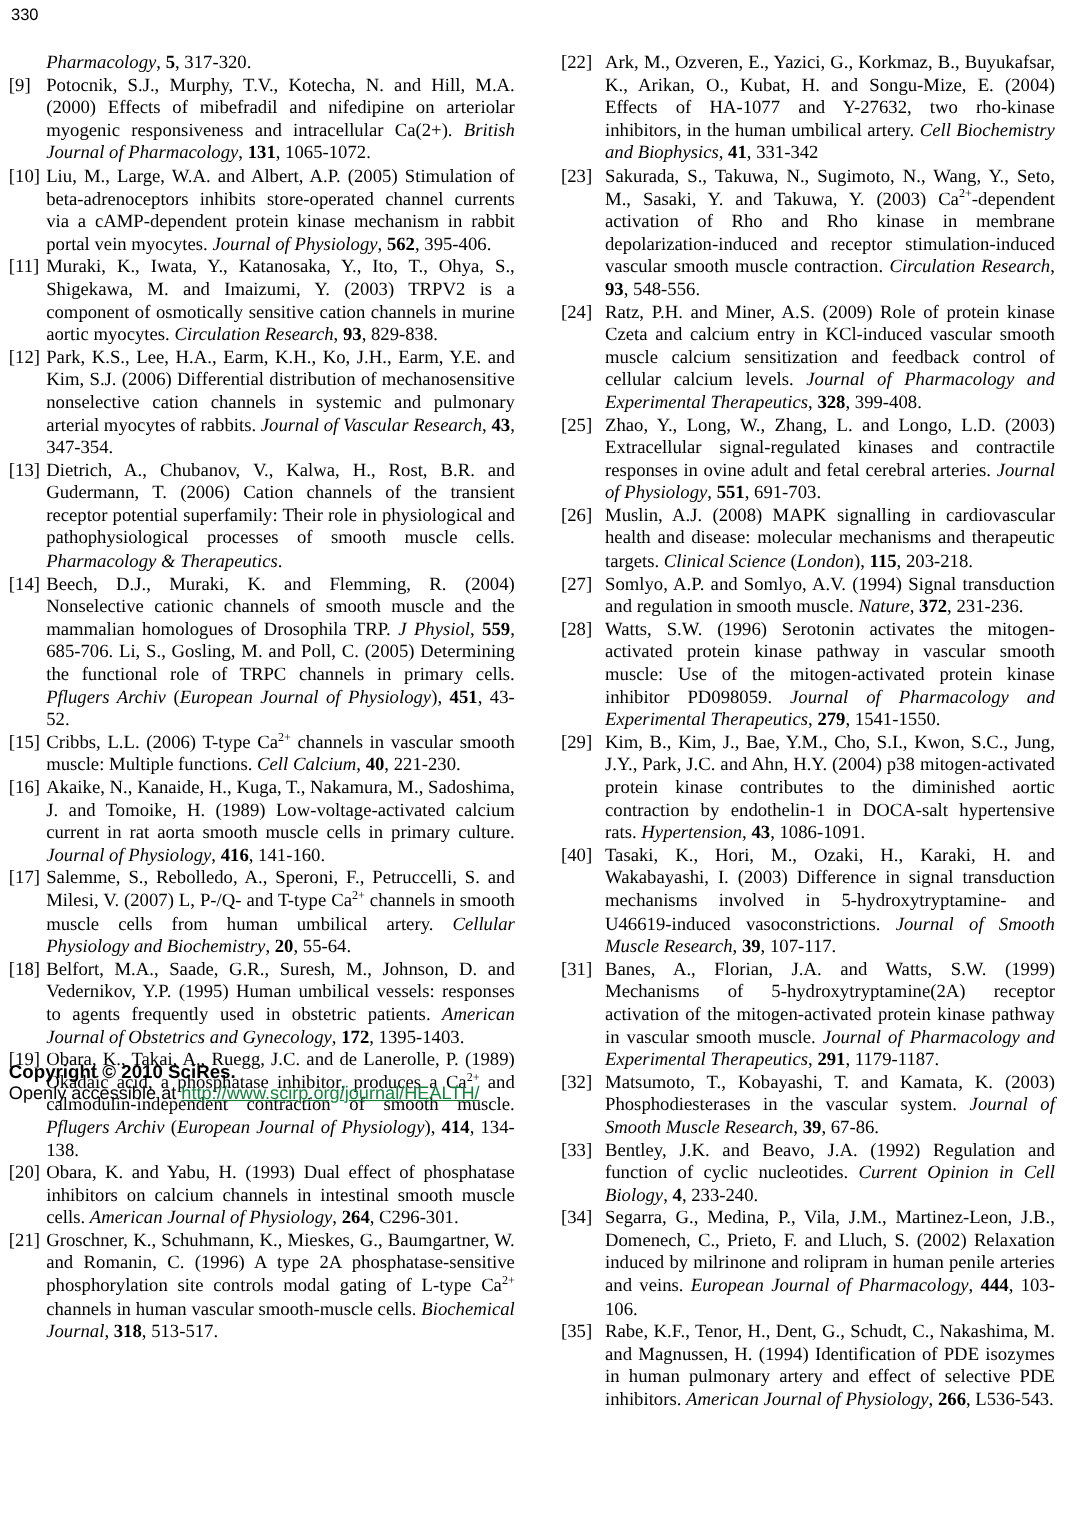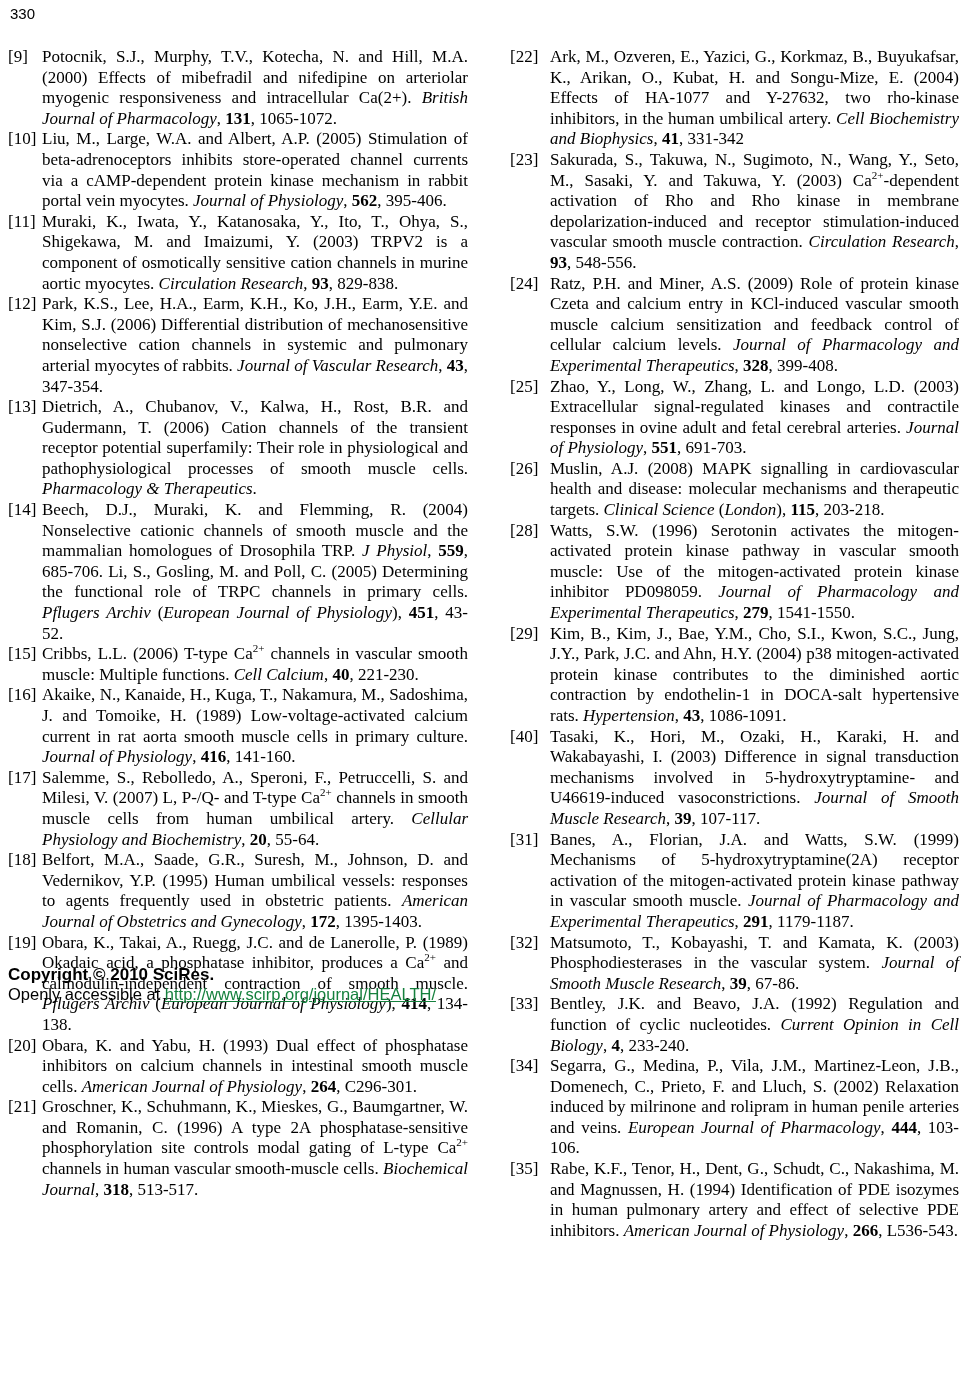--- a/index.html
+++ b/index.html
@@ -38,20 +38,24 @@
 <body>
 
 <div class="page">
 
   <div class="hdr">
     <span class="pgnum">330</span>
   </div>
 
   <div class="cols">
     <div class="col col-left">
+        <div class="ref-item">
+          <span class="ref-num"></span>
+          <div class="ref-text"><span class="seg-i">Pharmacology</span><span class="seg-n">, </span><span class="seg-b">5</span><span class="seg-n">, 317-320.</span></div>
+        </div>
         <div class="ref-item">
           <span class="ref-num">[9]</span>
           <div class="ref-text"><span class="seg-n">Potocnik, S.J., Murphy, T.V., Kotecha, N. and Hill, M.A. (2000) Effects of mibefradil and nifedipine on arteriolar myogenic responsiveness and intracellular Ca(2+). </span><span class="seg-i">British Journal of Pharmacology</span><span class="seg-n">, </span><span class="seg-b">131</span><span class="seg-n">, 1065-1072.</span></div>
         </div>
         <div class="ref-item">
           <span class="ref-num">[10]</span>
           <div class="ref-text"><span class="seg-n">Liu, M., Large, W.A. and Albert, A.P. (2005) Stimulation of beta-adrenoceptors inhibits store-operated channel currents via a cAMP-dependent protein kinase mechanism in rabbit portal vein myocytes. </span><span class="seg-i">Journal of Physiology</span><span class="seg-n">, </span><span class="seg-b">562</span><span class="seg-n">, 395-406.</span></div>
         </div>
         <div class="ref-item">
           <span class="ref-num">[11]</span>
@@ -113,20 +117,24 @@
         </div>
         <div class="ref-item">
           <span class="ref-num">[25]</span>
           <div class="ref-text"><span class="seg-n">Zhao, Y., Long, W., Zhang, L. and Longo, L.D. (2003) Extracellular signal-regulated kinases and contractile responses in ovine adult and fetal cerebral arteries. </span><span class="seg-i">Journal of Physiology</span><span class="seg-n">, </span><span class="seg-b">551</span><span class="seg-n">, 691-703.</span></div>
         </div>
         <div class="ref-item">
           <span class="ref-num">[26]</span>
           <div class="ref-text"><span class="seg-n">Muslin, A.J. (2008) MAPK signalling in cardiovascular health and disease: molecular mechanisms and therapeutic targets. </span><span class="seg-i">Clinical Science</span><span class="seg-n"> (</span><span class="seg-i">London</span><span class="seg-n">), </span><span class="seg-b">115</span><span class="seg-n">, 203-218.</span></div>
         </div>
         <div class="ref-item">
+          <span class="ref-num">[27]</span>
+          <div class="ref-text"><span class="seg-n">Somlyo, A.P. and Somlyo, A.V. (1994) Signal transduction and regulation in smooth muscle. </span><span class="seg-i">Nature</span><span class="seg-n">, </span><span class="seg-b">372</span><span class="seg-n">, 231-236.</span></div>
+        </div>
+        <div class="ref-item">
           <span class="ref-num">[28]</span>
           <div class="ref-text"><span class="seg-n">Watts, S.W. (1996) Serotonin activates the mitogen-activated protein kinase pathway in vascular smooth muscle: Use of the mitogen-activated protein kinase inhibitor PD098059. </span><span class="seg-i">Journal of Pharmacology and Experimental Therapeutics</span><span class="seg-n">, </span><span class="seg-b">279</span><span class="seg-n">, 1541-1550.</span></div>
         </div>
         <div class="ref-item">
           <span class="ref-num">[29]</span>
           <div class="ref-text"><span class="seg-n">Kim, B., Kim, J., Bae, Y.M., Cho, S.I., Kwon, S.C., Jung, J.Y., Park, J.C. and Ahn, H.Y. (2004) p38 mitogen-activated protein kinase contributes to the diminished aortic contraction by endothelin-1 in DOCA-salt hypertensive rats. </span><span class="seg-i">Hypertension</span><span class="seg-n">, </span><span class="seg-b">43</span><span class="seg-n">, 1086-1091.</span></div>
         </div>
         <div class="ref-item">
           <span class="ref-num">[40]</span>
           <div class="ref-text"><span class="seg-n">Tasaki, K., Hori, M., Ozaki, H., Karaki, H. and Wakabayashi, I. (2003) Difference in signal transduction mechanisms involved in 5-hydroxytryptamine- and U46619-induced vasoconstrictions. </span><span class="seg-i">Journal of Smooth Muscle Research</span><span class="seg-n">, </span><span class="seg-b">39</span><span class="seg-n">, 107-117.</span></div>

